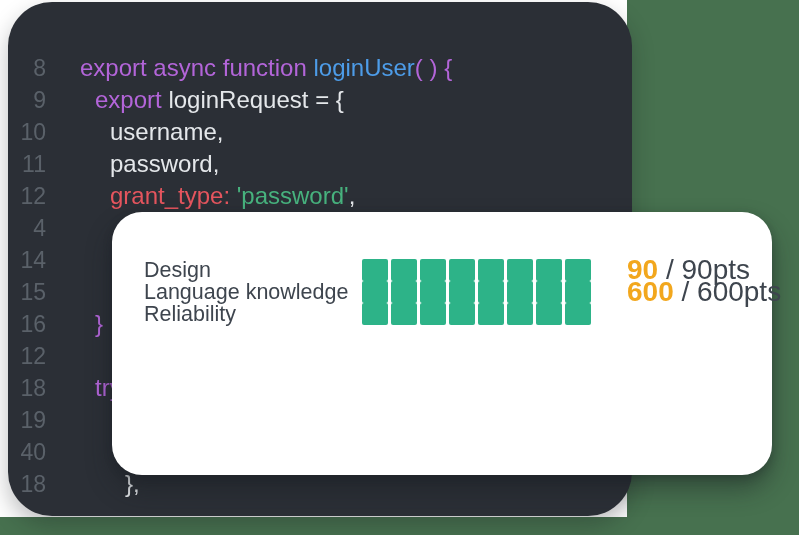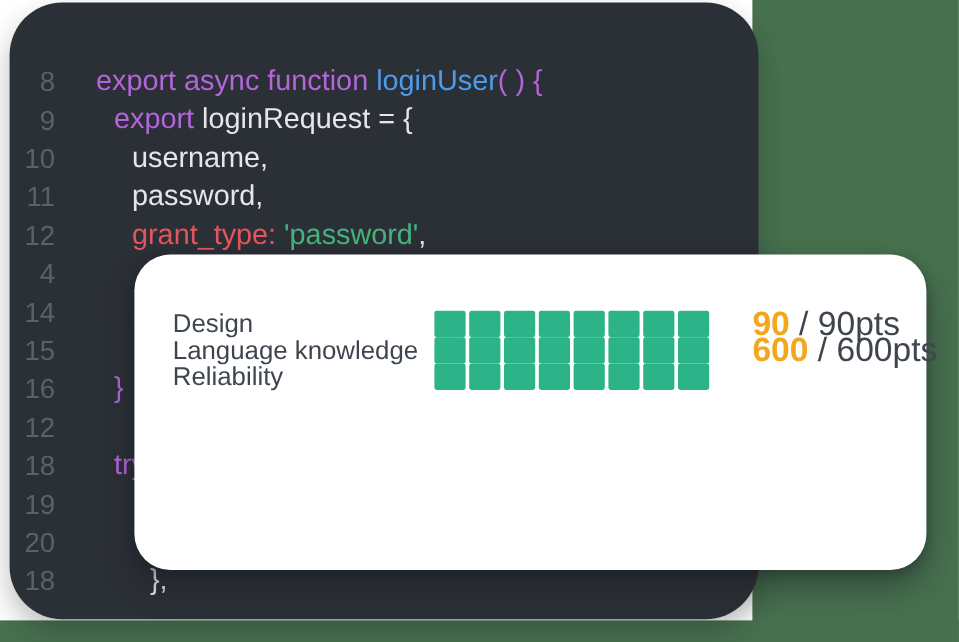--- a/index.html
+++ b/index.html
@@ -105,21 +105,21 @@
     <span class="line-no">18</span>
     <span class="code-text" style="margin-left: 15px;"><span class="seg-keyword">try {</span></span>
   </div>
 
   <div class="code-line">
     <span class="line-no">19</span>
     <span class="code-text" style="margin-left: 0px;"></span>
   </div>
 
   <div class="code-line">
-    <span class="line-no">20</span>
+    <span class="line-no">40</span>
     <span class="code-text" style="margin-left: 0px;"></span>
   </div>
 
   <div class="code-line">
     <span class="line-no">18</span>
     <span class="code-text" style="margin-left: 45px;"><span class="seg-plain">},</span></span>
   </div>
 </div>
 </div>
 

